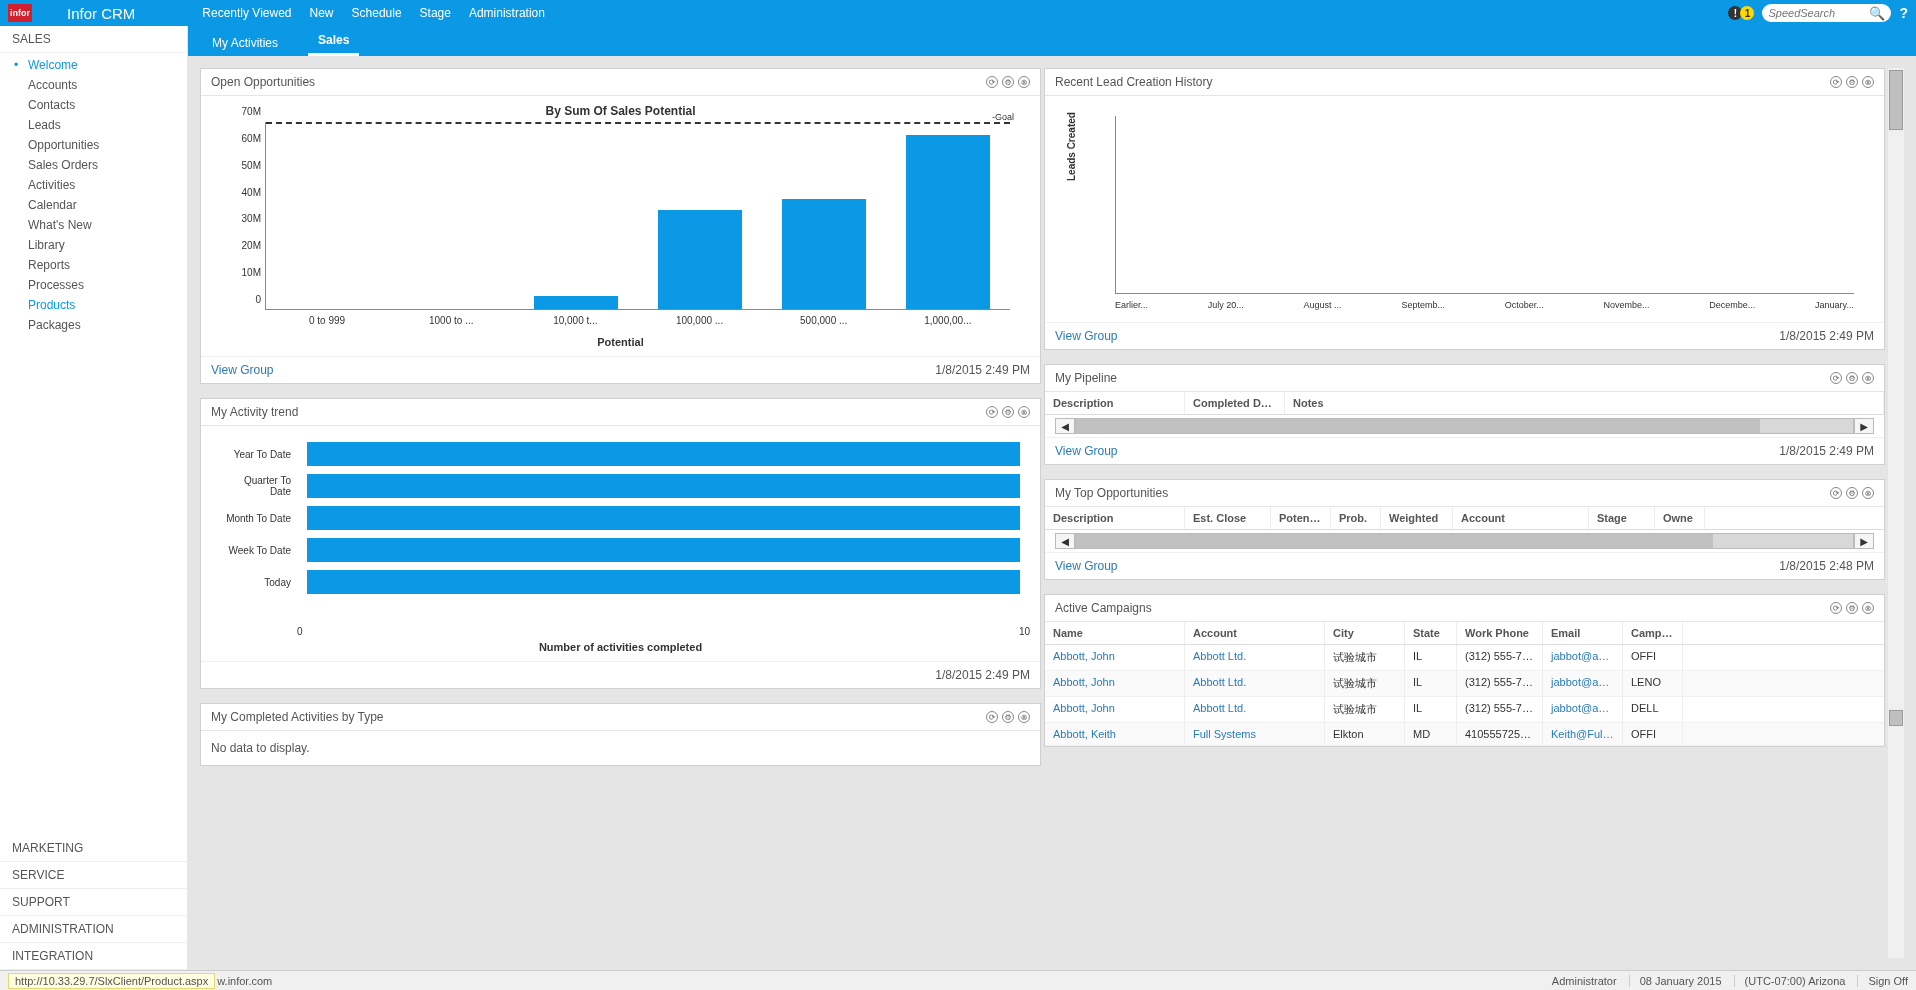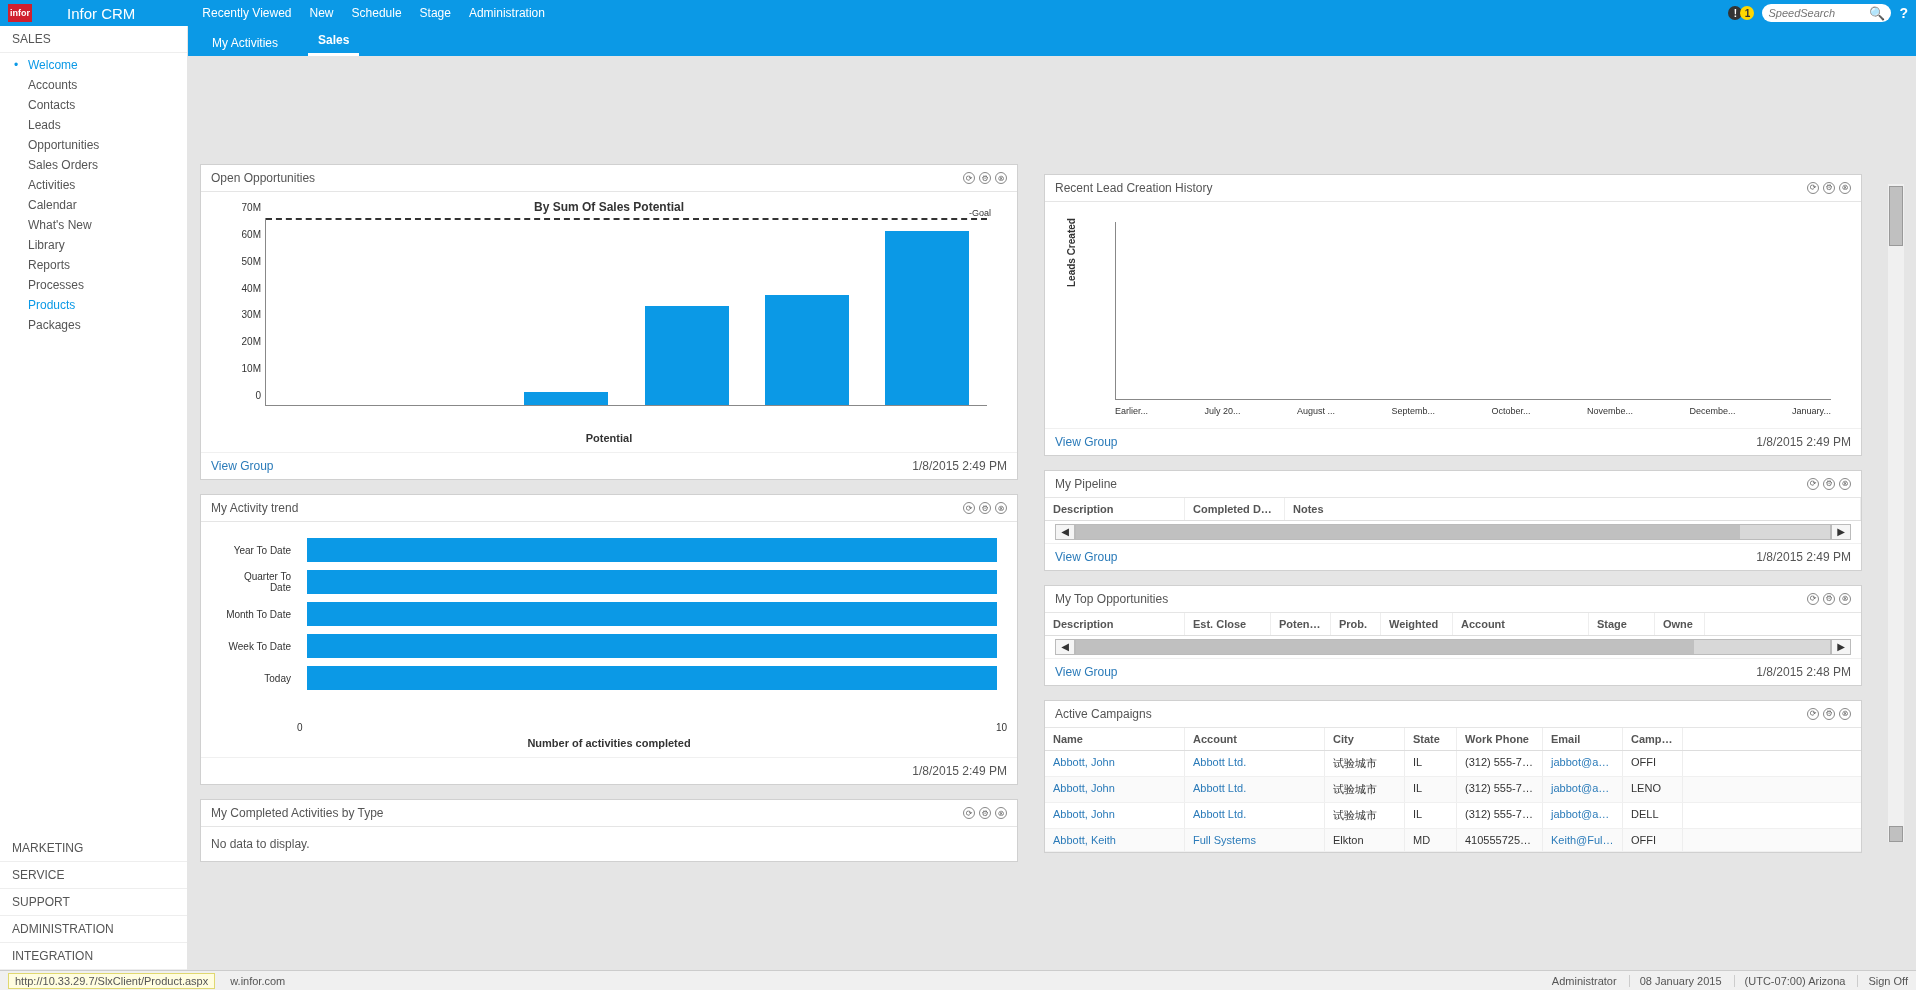--- a/index.html
+++ b/index.html
@@ -35,21 +35,21 @@
 .leftnav .section-title { font-size:12px; padding:6px 12px; color:#555; cursor:pointer; border-bottom:1px solid #eee;}
 .leftnav .section-title:first-child { border-top:none;}
 .leftnav ul { list-style:none; padding:2px 0 8px 0; }
 .leftnav li { padding:3px 12px 3px 28px; font-size:12px; color:#555; cursor:pointer; position:relative;}
 .leftnav li.active { color:#0b99e6; }
 .leftnav li.active::before { content:"•"; position:absolute; left:14px; color:#0b99e6; }
 .leftnav li.highlighted { color:#0b99e6; }
 .leftnav .spacer { flex:1; }
 
 
-.content { flex:1; background:#e5e5e5; padding:12px; display:flex; gap:26px; overflow:auto; position:relative;align-items:center; }
+.content { flex:1; background:#e5e5e5; padding:12px; display:flex; gap:3px; overflow:auto; position:relative; }
 .col { flex:1; display:flex; flex-direction:column; gap:14px; }
 .scrollbar-fake { width:16px; background:#f0f0f0; display:flex; flex-direction:column; align-items:center; }
 .scrollbar-fake .thumb { width:14px; height:60px; background:#c0c0c0; margin-top:2px; border:1px solid #999;}
 .scrollbar-fake .thumb2 { width:14px; height:16px; background:#c0c0c0; border:1px solid #999; margin-top:580px;}
 
 
 .panel { background:#fff; border:1px solid #d0d0d0; }
 .panel-head { display:flex; align-items:center; justify-content:space-between; padding:6px 10px; border-bottom:1px solid #e5e5e5; }
 .panel-head .title { font-size:12px; color:#555; }
 .panel-icons { display:flex; gap:4px; }
@@ -206,20 +206,28 @@
                   <span class="goal-label">-Goal</span>
                   <div class="bars" id="oo-bars">
                       <div class="bar" style="height: 0%;"></div>
                       <div class="bar" style="height: 0%;"></div>
                       <div class="bar" style="height: 7.14286%;"></div>
                       <div class="bar" style="height: 52.8571%;"></div>
                       <div class="bar" style="height: 58.5714%;"></div>
                       <div class="bar" style="height: 92.8571%;"></div>
                     </div>
                 </div>
+                <div class="x-ticks" id="oo-xticks">
+                    <span>0 to 999</span>
+                    <span>1000 to ...</span>
+                    <span>10,000 t...</span>
+                    <span>100,000 ...</span>
+                    <span>500,000 ...</span>
+                    <span>1,000,00...</span>
+                  </div>
               </div>
               <div class="x-label">Potential</div>
             </div>
             <div class="panel-foot">
               <span class="vg">View Group</span>
               <span class="ts">1/8/2015 2:49 PM</span>
             </div>
           </div>
 
           <div class="panel">
@@ -432,21 +440,21 @@
 
         <div class="scrollbar-fake">
           <div class="thumb"></div>
           <div class="thumb2"></div>
         </div>
       </div>
     </div>
   </div>
 
   <div class="statusbar">
-    <div style="display:flex; align-items:center; gap:15px;">
+    <div style="display:flex; align-items:center; gap:2px;">
       <span class="sb-left">http://10.33.29.7/SlxClient/Product.aspx</span>
       <span>w.infor.com</span>
     </div>
     <div class="sb-right">
       <span>Administrator</span>
       <span>08 January 2015</span>
       <span>(UTC-07:00) Arizona</span>
       <span>Sign Off</span>
     </div>
   </div>

